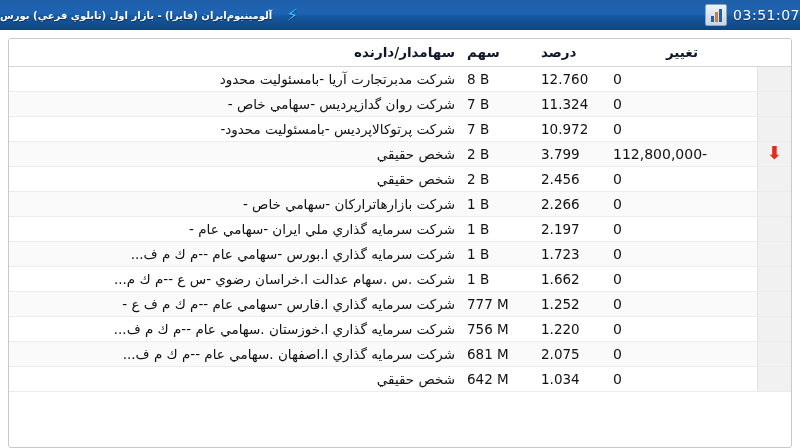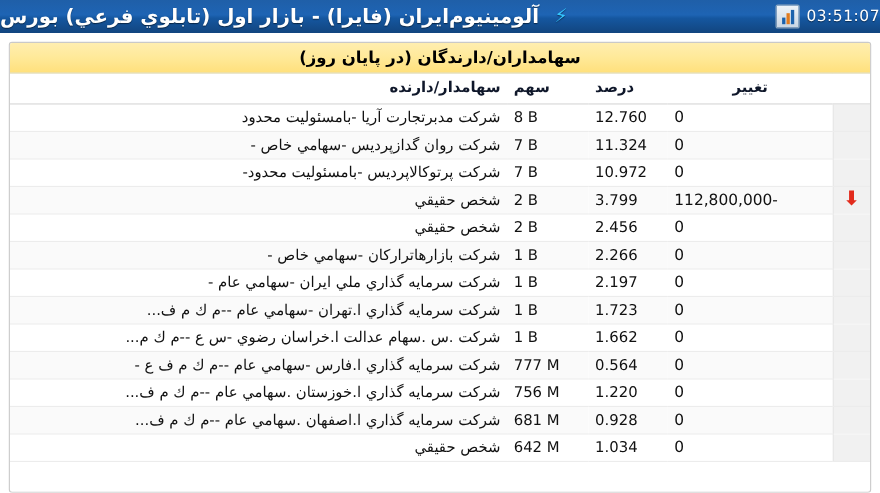--- a/index.html
+++ b/index.html
@@ -62,21 +62,21 @@
     text-shadow: 0 1px 1px rgba(0,0,0,.45);
   }
   .titlebar-spacer { flex: 1 1 auto; }
   .bolt-icon {
     color: #35c6ff;
     font-size: 17px;
     margin: 0 10px 0 4px;
     text-shadow: 0 1px 1px rgba(0,0,0,.5);
   }
   .title-text {
-    font-size: 18px;
+    font-size: 10px;
     font-weight: bold;
     padding-right: 10px;
     white-space: nowrap;
     text-shadow: 0 1px 1px rgba(0,0,0,.5);
   }
 
   
   .page {
     padding: 8px 8px 0 8px;
     box-sizing: border-box;
@@ -168,21 +168,20 @@
     <span class="clock">03:51:07</span>
   </div>
   <div class="titlebar-spacer"></div>
   <span class="bolt-icon">⚡</span>
   <span class="title-text">آلومينيوم‌ايران (فايرا) - بازار اول (تابلوي فرعي) بورس</span>
 </div>
 
 <div class="page">
   <div class="panel">
 
-    <div class="panel-header">سهامداران/دارندگان (در پایان روز)</div>
 
     <table class="grid">
       <colgroup>
         <col class="c-arrow">
         <col class="c-change">
         <col class="c-percent">
         <col class="c-share">
         <col class="c-holder">
       </colgroup>
       <thead>
@@ -242,47 +241,47 @@
             <td class="t-change">0</td>
             <td class="t-percent">2.197</td>
             <td class="t-share">1 B</td>
             <td class="t-holder">شرکت سرمايه گذاري ملي ايران -سهامي عام -</td>
           </tr>
           <tr class="row">
             <td class="t-arrow gutter-cell"></td>
             <td class="t-change">0</td>
             <td class="t-percent">1.723</td>
             <td class="t-share">1 B</td>
-            <td class="t-holder">شرکت سرمايه گذاري ا.تهران -سهامي عام --م ك م ف...</td>
+            <td class="t-holder">شرکت سرمايه گذاري ا.بورس -سهامي عام --م ك م ف...</td>
           </tr>
           <tr class="row">
             <td class="t-arrow gutter-cell"></td>
             <td class="t-change">0</td>
             <td class="t-percent">1.662</td>
             <td class="t-share">1 B</td>
             <td class="t-holder">شرکت .س .سهام عدالت ا.خراسان رضوي -س ع --م ك م...</td>
           </tr>
           <tr class="row">
             <td class="t-arrow gutter-cell"></td>
             <td class="t-change">0</td>
-            <td class="t-percent">0.564</td>
+            <td class="t-percent">1.252</td>
             <td class="t-share">777 M</td>
             <td class="t-holder">شرکت سرمايه گذاري ا.فارس -سهامي عام --م ك م ف ع -</td>
           </tr>
           <tr class="row">
             <td class="t-arrow gutter-cell"></td>
             <td class="t-change">0</td>
             <td class="t-percent">1.220</td>
             <td class="t-share">756 M</td>
             <td class="t-holder">شرکت سرمايه گذاري ا.خوزستان .سهامي عام --م ك م ف...</td>
           </tr>
           <tr class="row">
             <td class="t-arrow gutter-cell"></td>
             <td class="t-change">0</td>
-            <td class="t-percent">0.928</td>
+            <td class="t-percent">2.075</td>
             <td class="t-share">681 M</td>
             <td class="t-holder">شرکت سرمايه گذاري ا.اصفهان .سهامي عام --م ك م ف...</td>
           </tr>
           <tr class="row">
             <td class="t-arrow gutter-cell"></td>
             <td class="t-change">0</td>
             <td class="t-percent">1.034</td>
             <td class="t-share">642 M</td>
             <td class="t-holder">شخص حقيقي</td>
           </tr>

